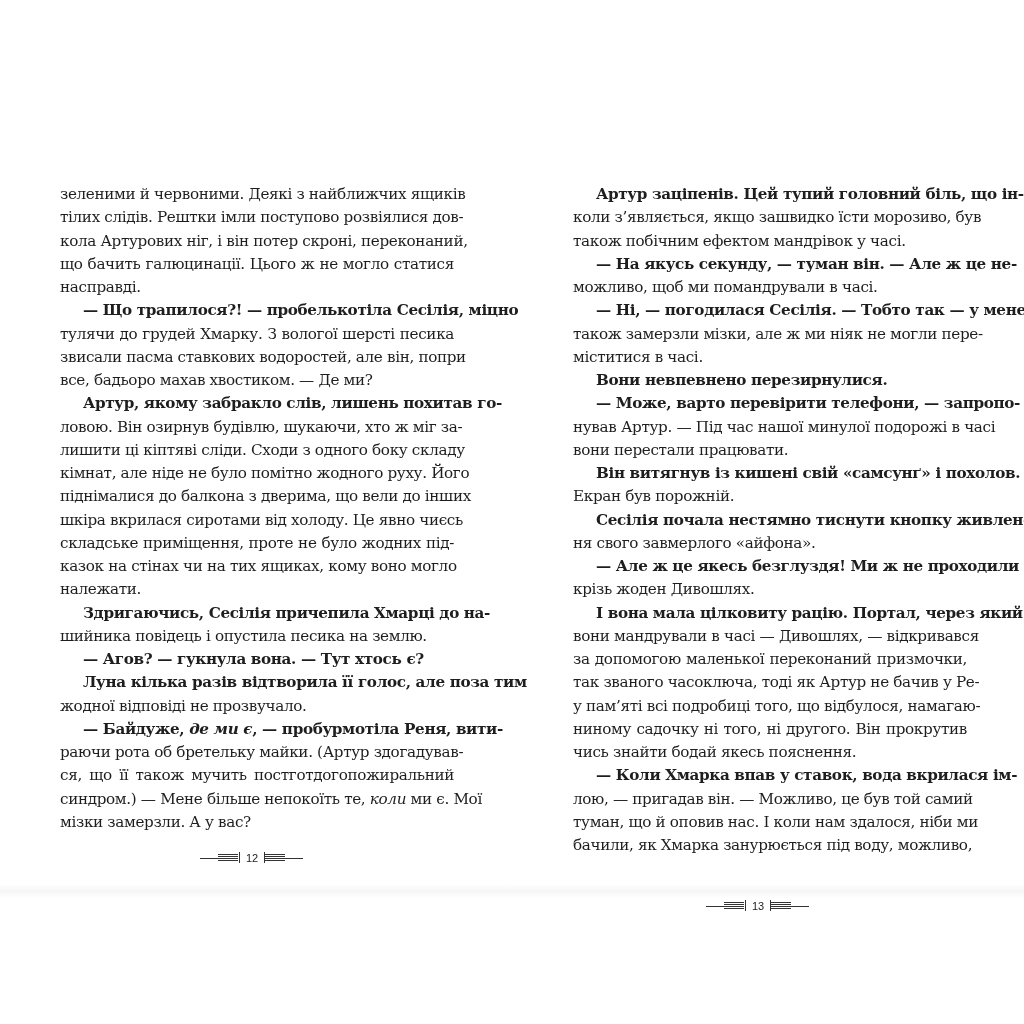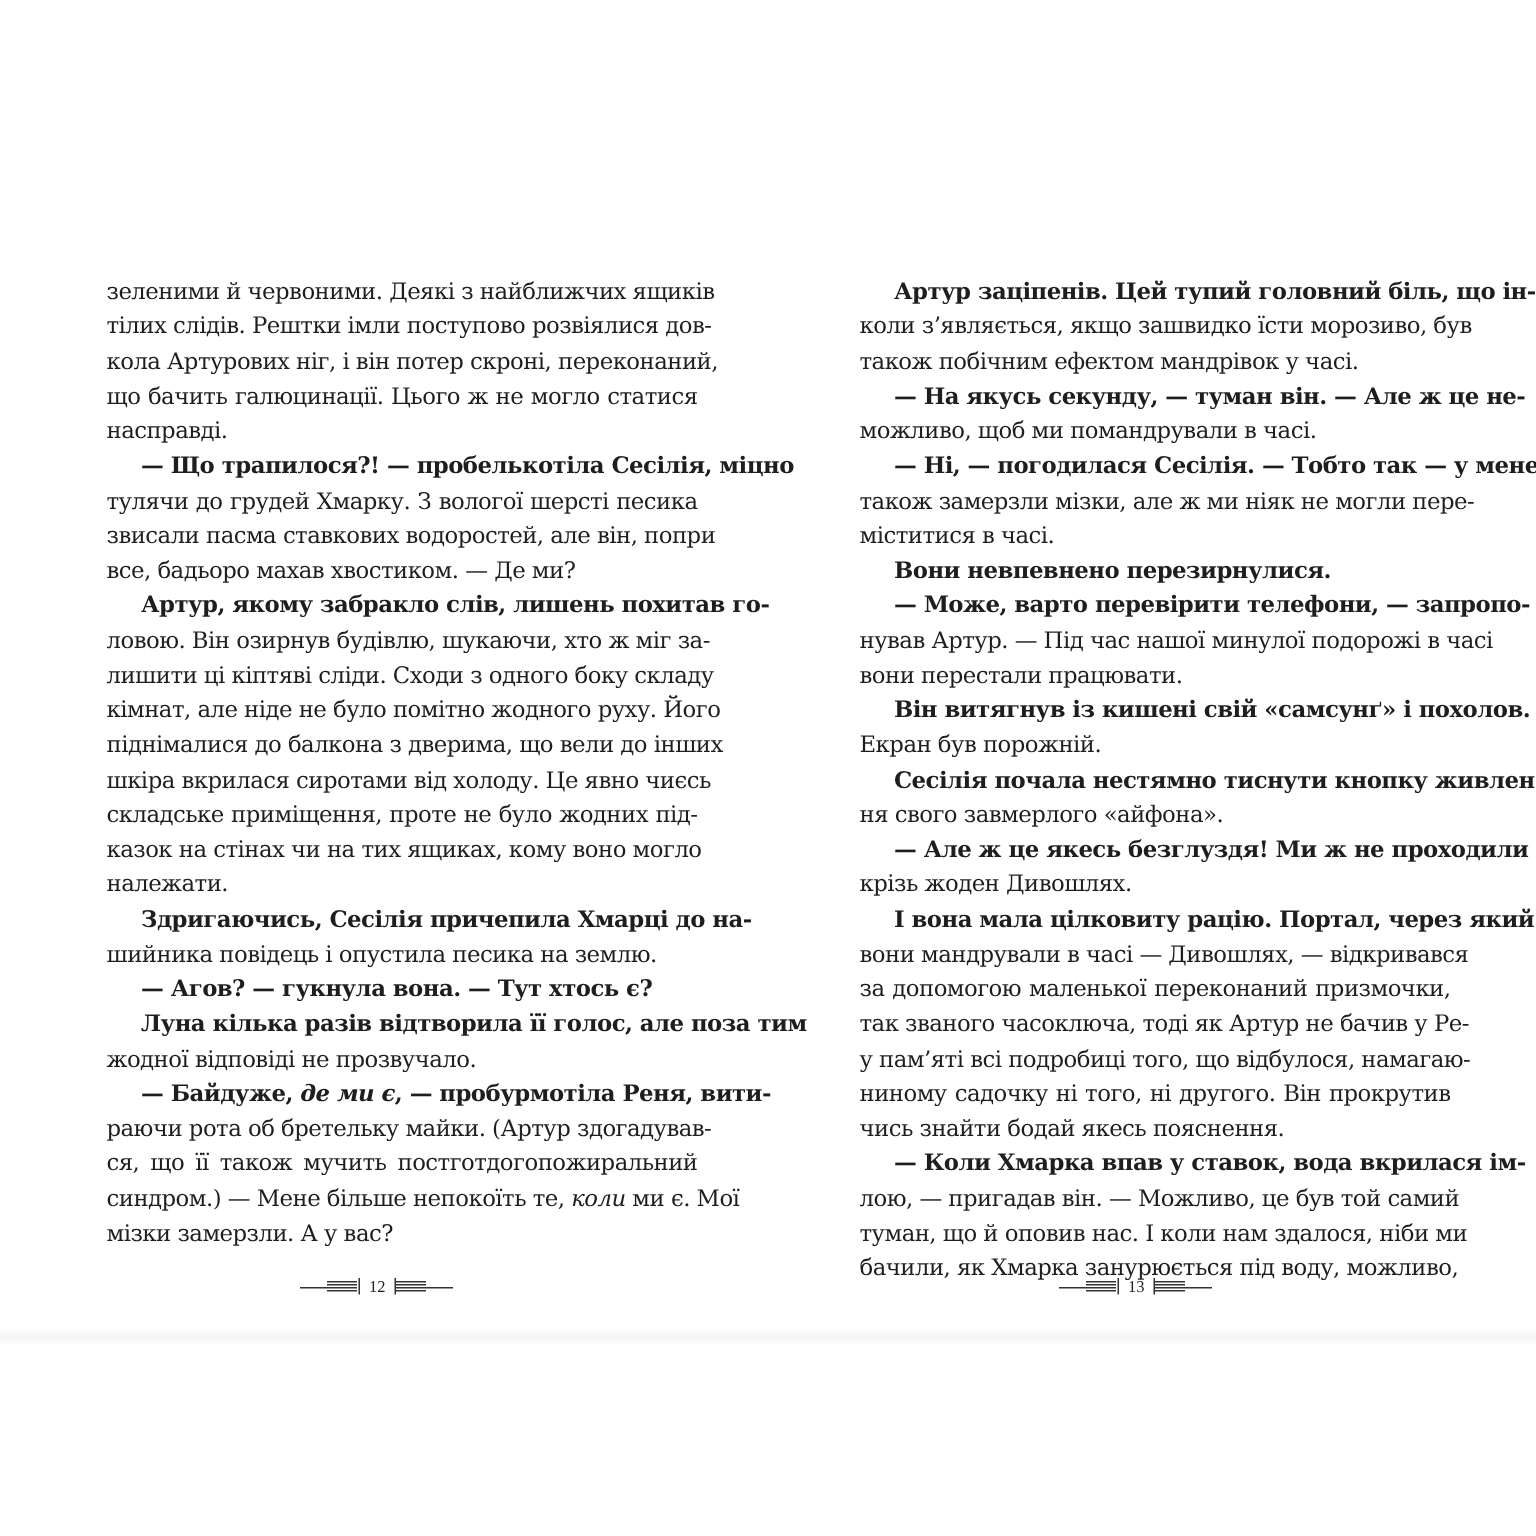--- a/index.html
+++ b/index.html
@@ -1,27 +1,27 @@
 <!DOCTYPE html>
 <html><head>
 <meta charset="utf-8">
 <style>
   html, body { margin:0; padding:0; background:#ffffff; }
   body { width:1024px; height:1024px; position:relative; overflow:hidden; }
   .spread { position:absolute; left:0; top:0; width:1024px; height:1024px; background:#ffffff; }
   .edge-band { position:absolute; left:0; top:884px; width:1024px; height:14px; background:linear-gradient(#ffffff,#f6f6f6 50%,#ffffff); }
   .page { position:absolute; top:183px; width:394px; font-family:"DejaVu Serif", serif; font-size:15.2px; line-height:23.25px; color:#1e1e1e; }
-  .page.left { left:71px; }
+  .page.left { left:60px; }
   .page.right { left:573px; width:394px; }
   .line { display:block; white-space:nowrap; text-align:justify; text-align-last:justify; height:23.25px; overflow:visible; letter-spacing:-0.35px; }
   .line.last { text-align-last:left; }
   .line.indent { padding-left:23px;font-weight:bold; }
-  .folio { position:absolute; top:848px; height:20px; display:flex; align-items:center; gap:6px; font-family:Liberation Serif, serif; font-size:11px; color:#222; }
+  .folio { position:absolute; top:848px; height:20px; display:flex; align-items:center; gap:6px; font-family:Liberation Sans, sans-serif; font-size:11px; color:#222; }
   .folio.left { left:200px; }
-  .folio.right { left:706px; }
+  .folio.right { left:706px;margin-top:48px; }
   .orn { position:relative; width:40px; height:12px; }
   .orn span { position:absolute; height:1px; background:#333; }
   .orn .bar { width:1px; height:11px; top:0; background:#333; }
 </style>
 </head>
 <body>
 
 <div class="spread">
   <div class="edge-band"></div>
 

